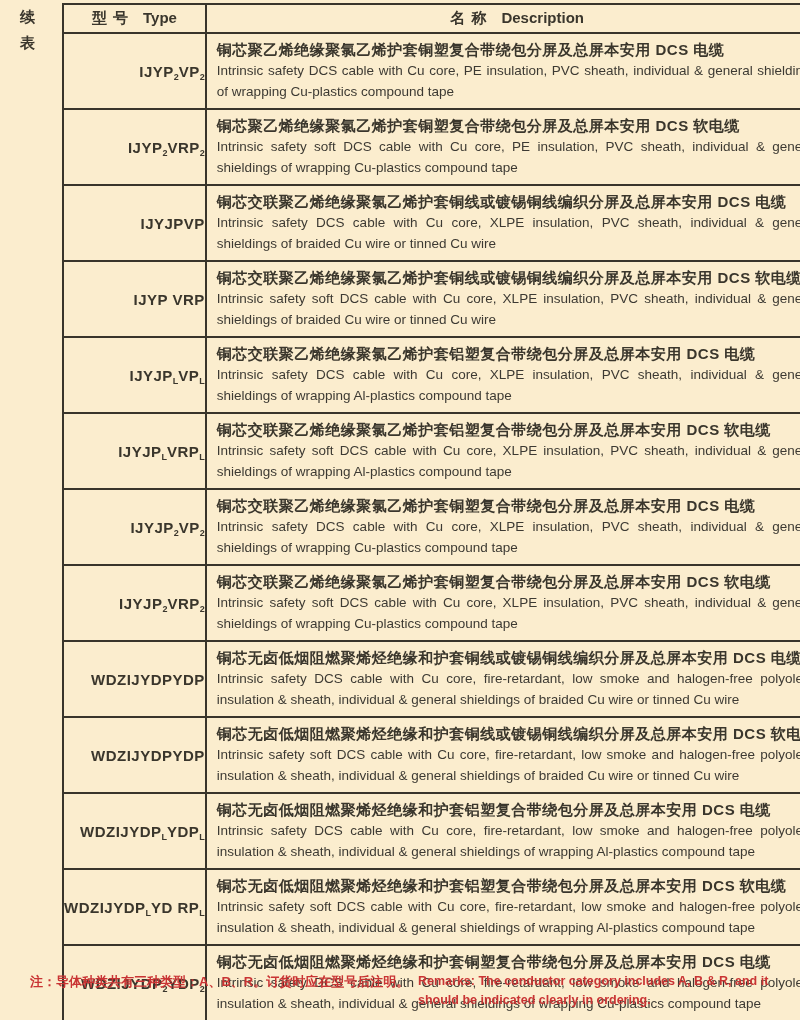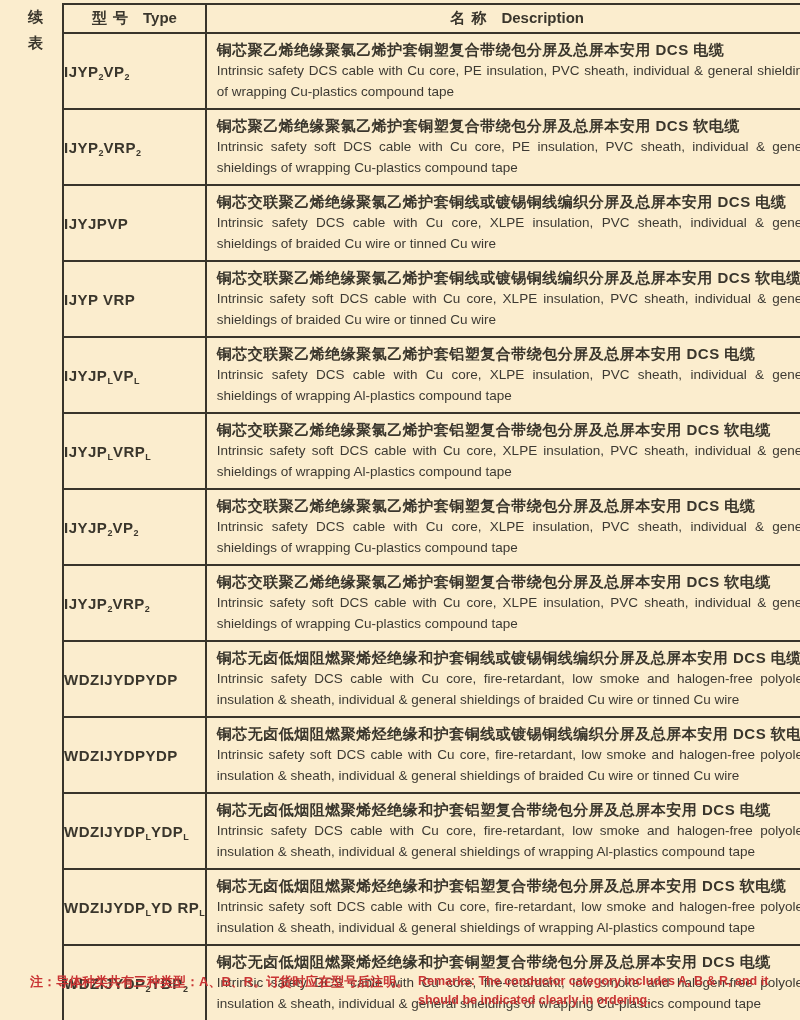--- a/index.html
+++ b/index.html
@@ -10,21 +10,21 @@
   }
   .page {
     position: relative;
     width: 800px;
     height: 1020px;
     background: #FBEDCE;
     overflow: hidden;
   }
   .side-label {
     position: absolute;
-    left: 28px;
+    left: 20px;
     top: 4px;
     width: 18px;
     font-size: 15px;
     font-weight: bold;
     color: #3A362C;
     line-height: 26px;
     word-break: break-all;
     letter-spacing: 2px;
   }
   table.cat {
@@ -50,21 +50,21 @@
     font-size: 15px;
     font-weight: bold;
     text-align: center;
     letter-spacing: 1px;
     margin-top: 43px;
   }
   th .he { margin-left: 14px; letter-spacing: 0; }
   td.type-cell {
     width: 160px;
     height: 64px;
-    text-align: left;
+    text-align: right;
     font-size: 15px;
     font-weight: 600;
     letter-spacing: 0.5px;
     white-space: nowrap;
   }
   td.type-cell .sub {
     font-size: 9px;
     position: relative;
     top: 3px;
     letter-spacing: 0;

